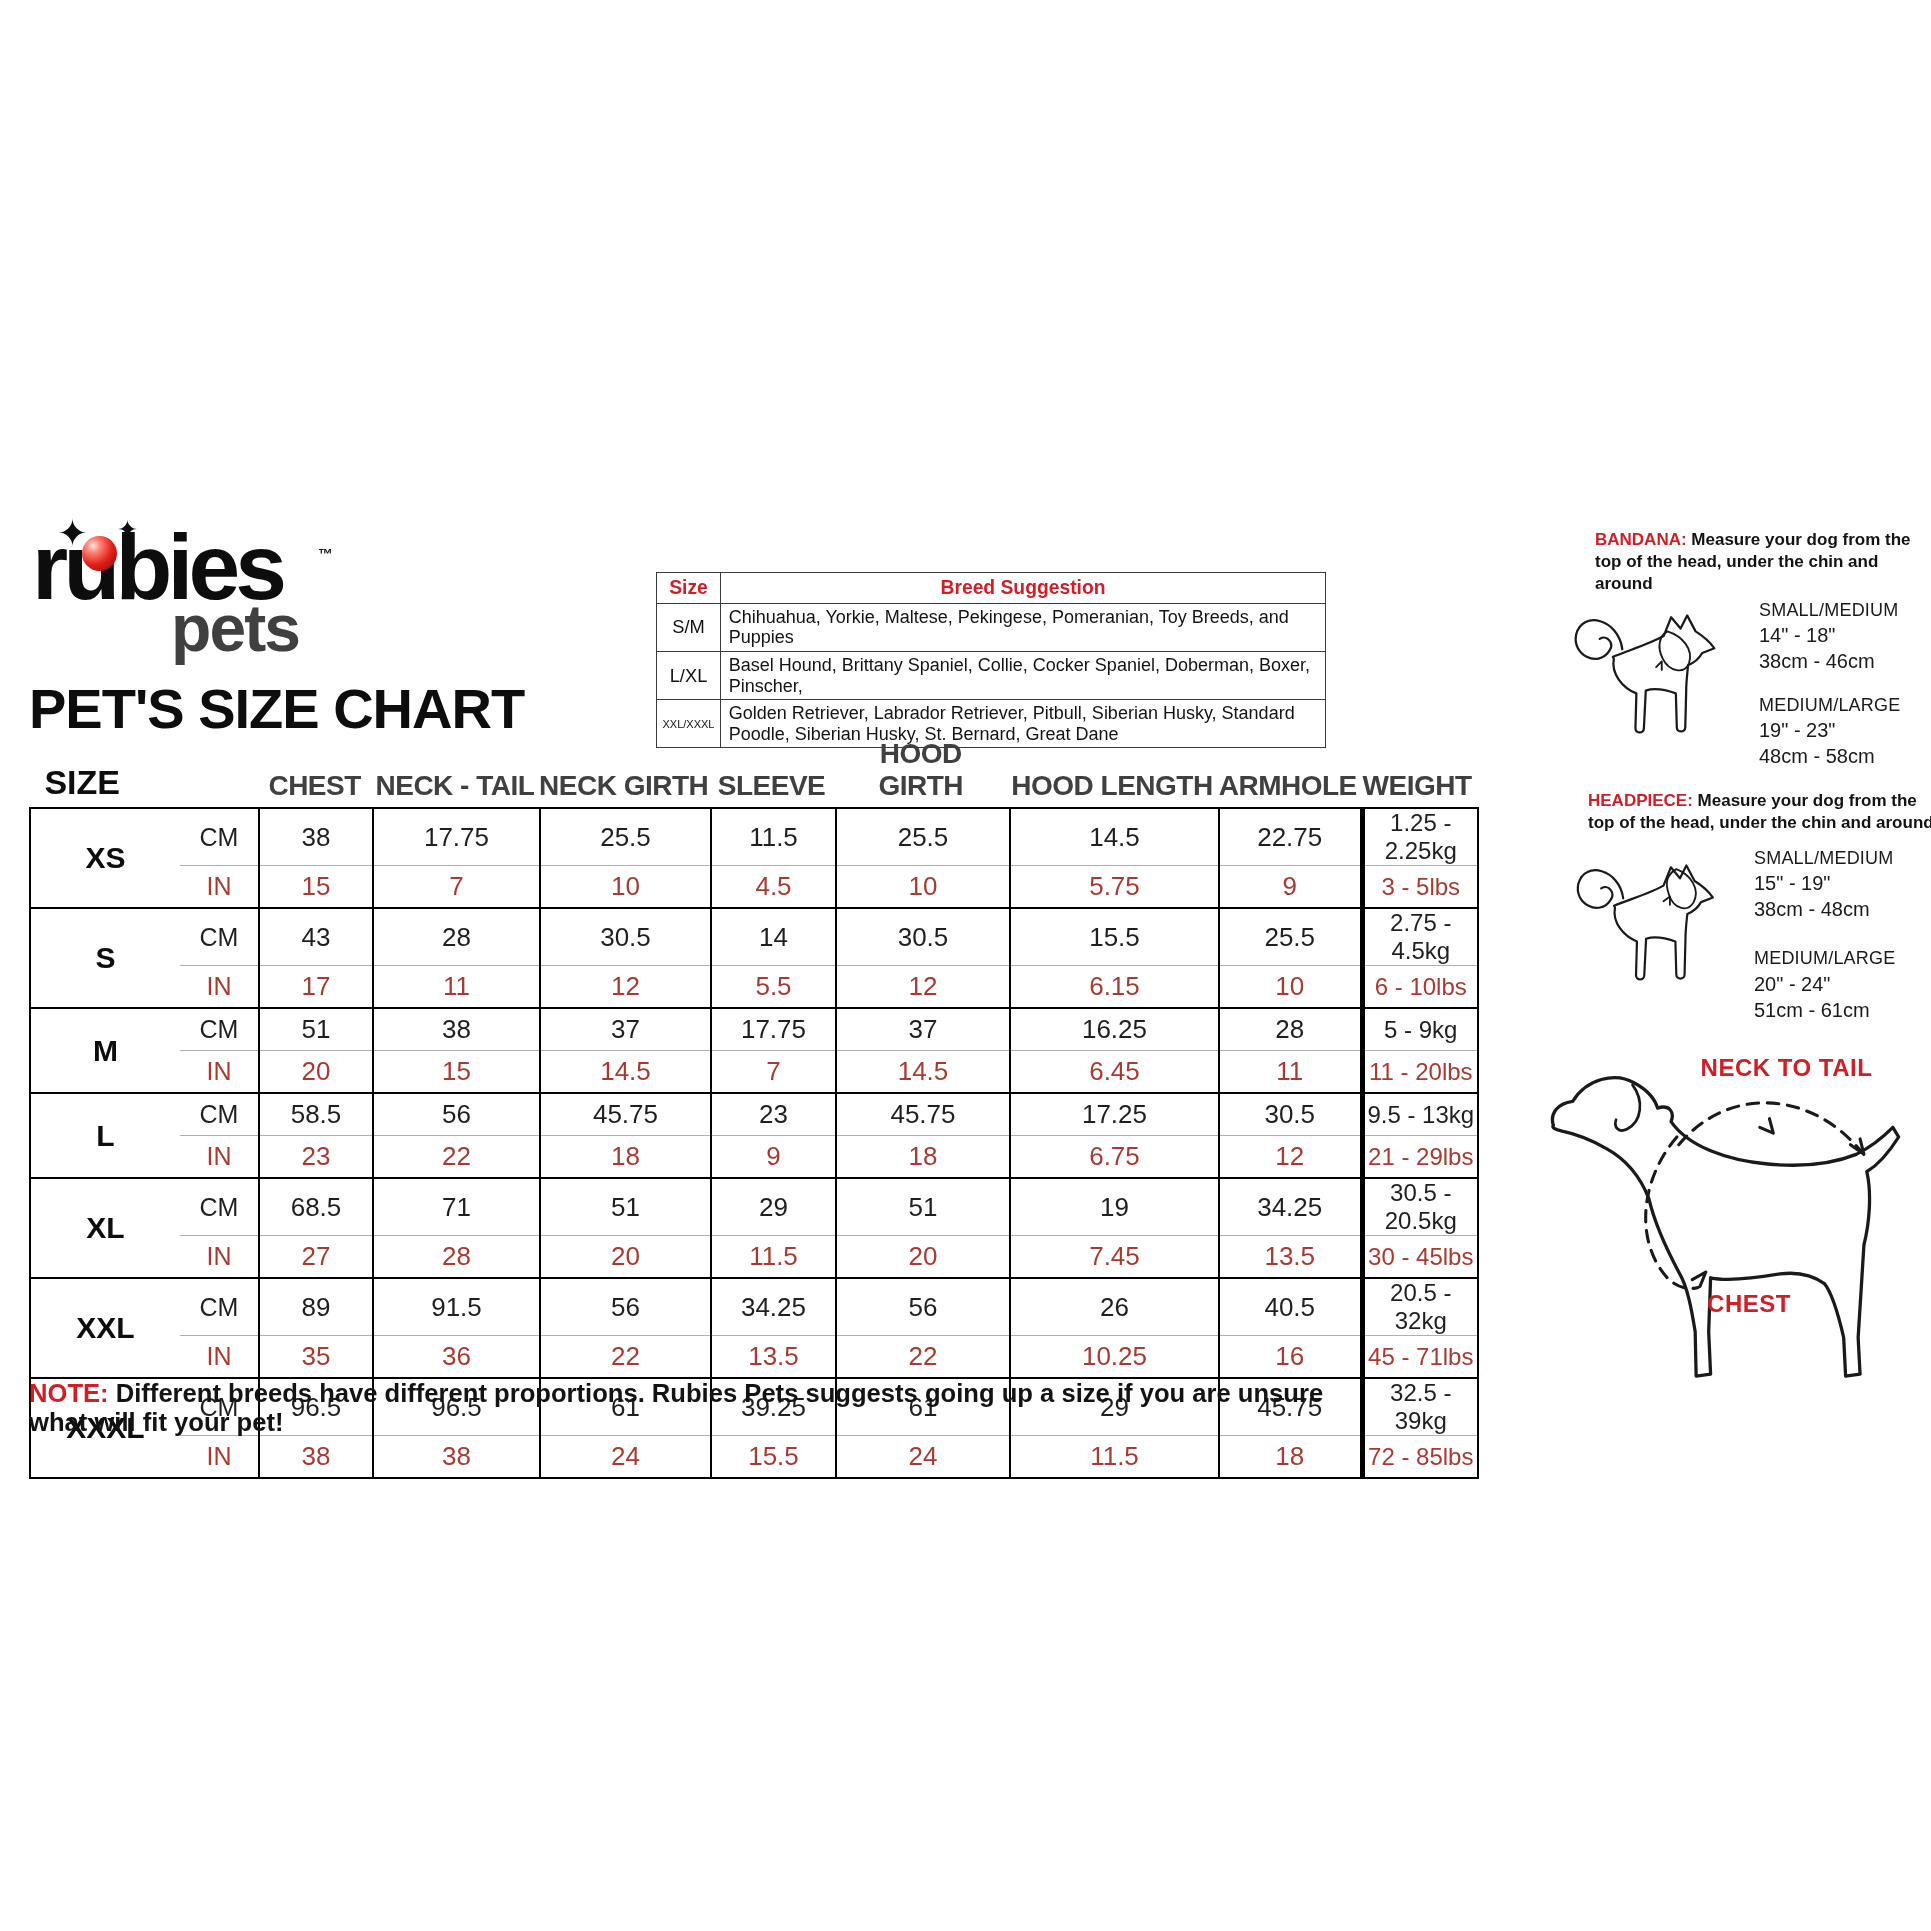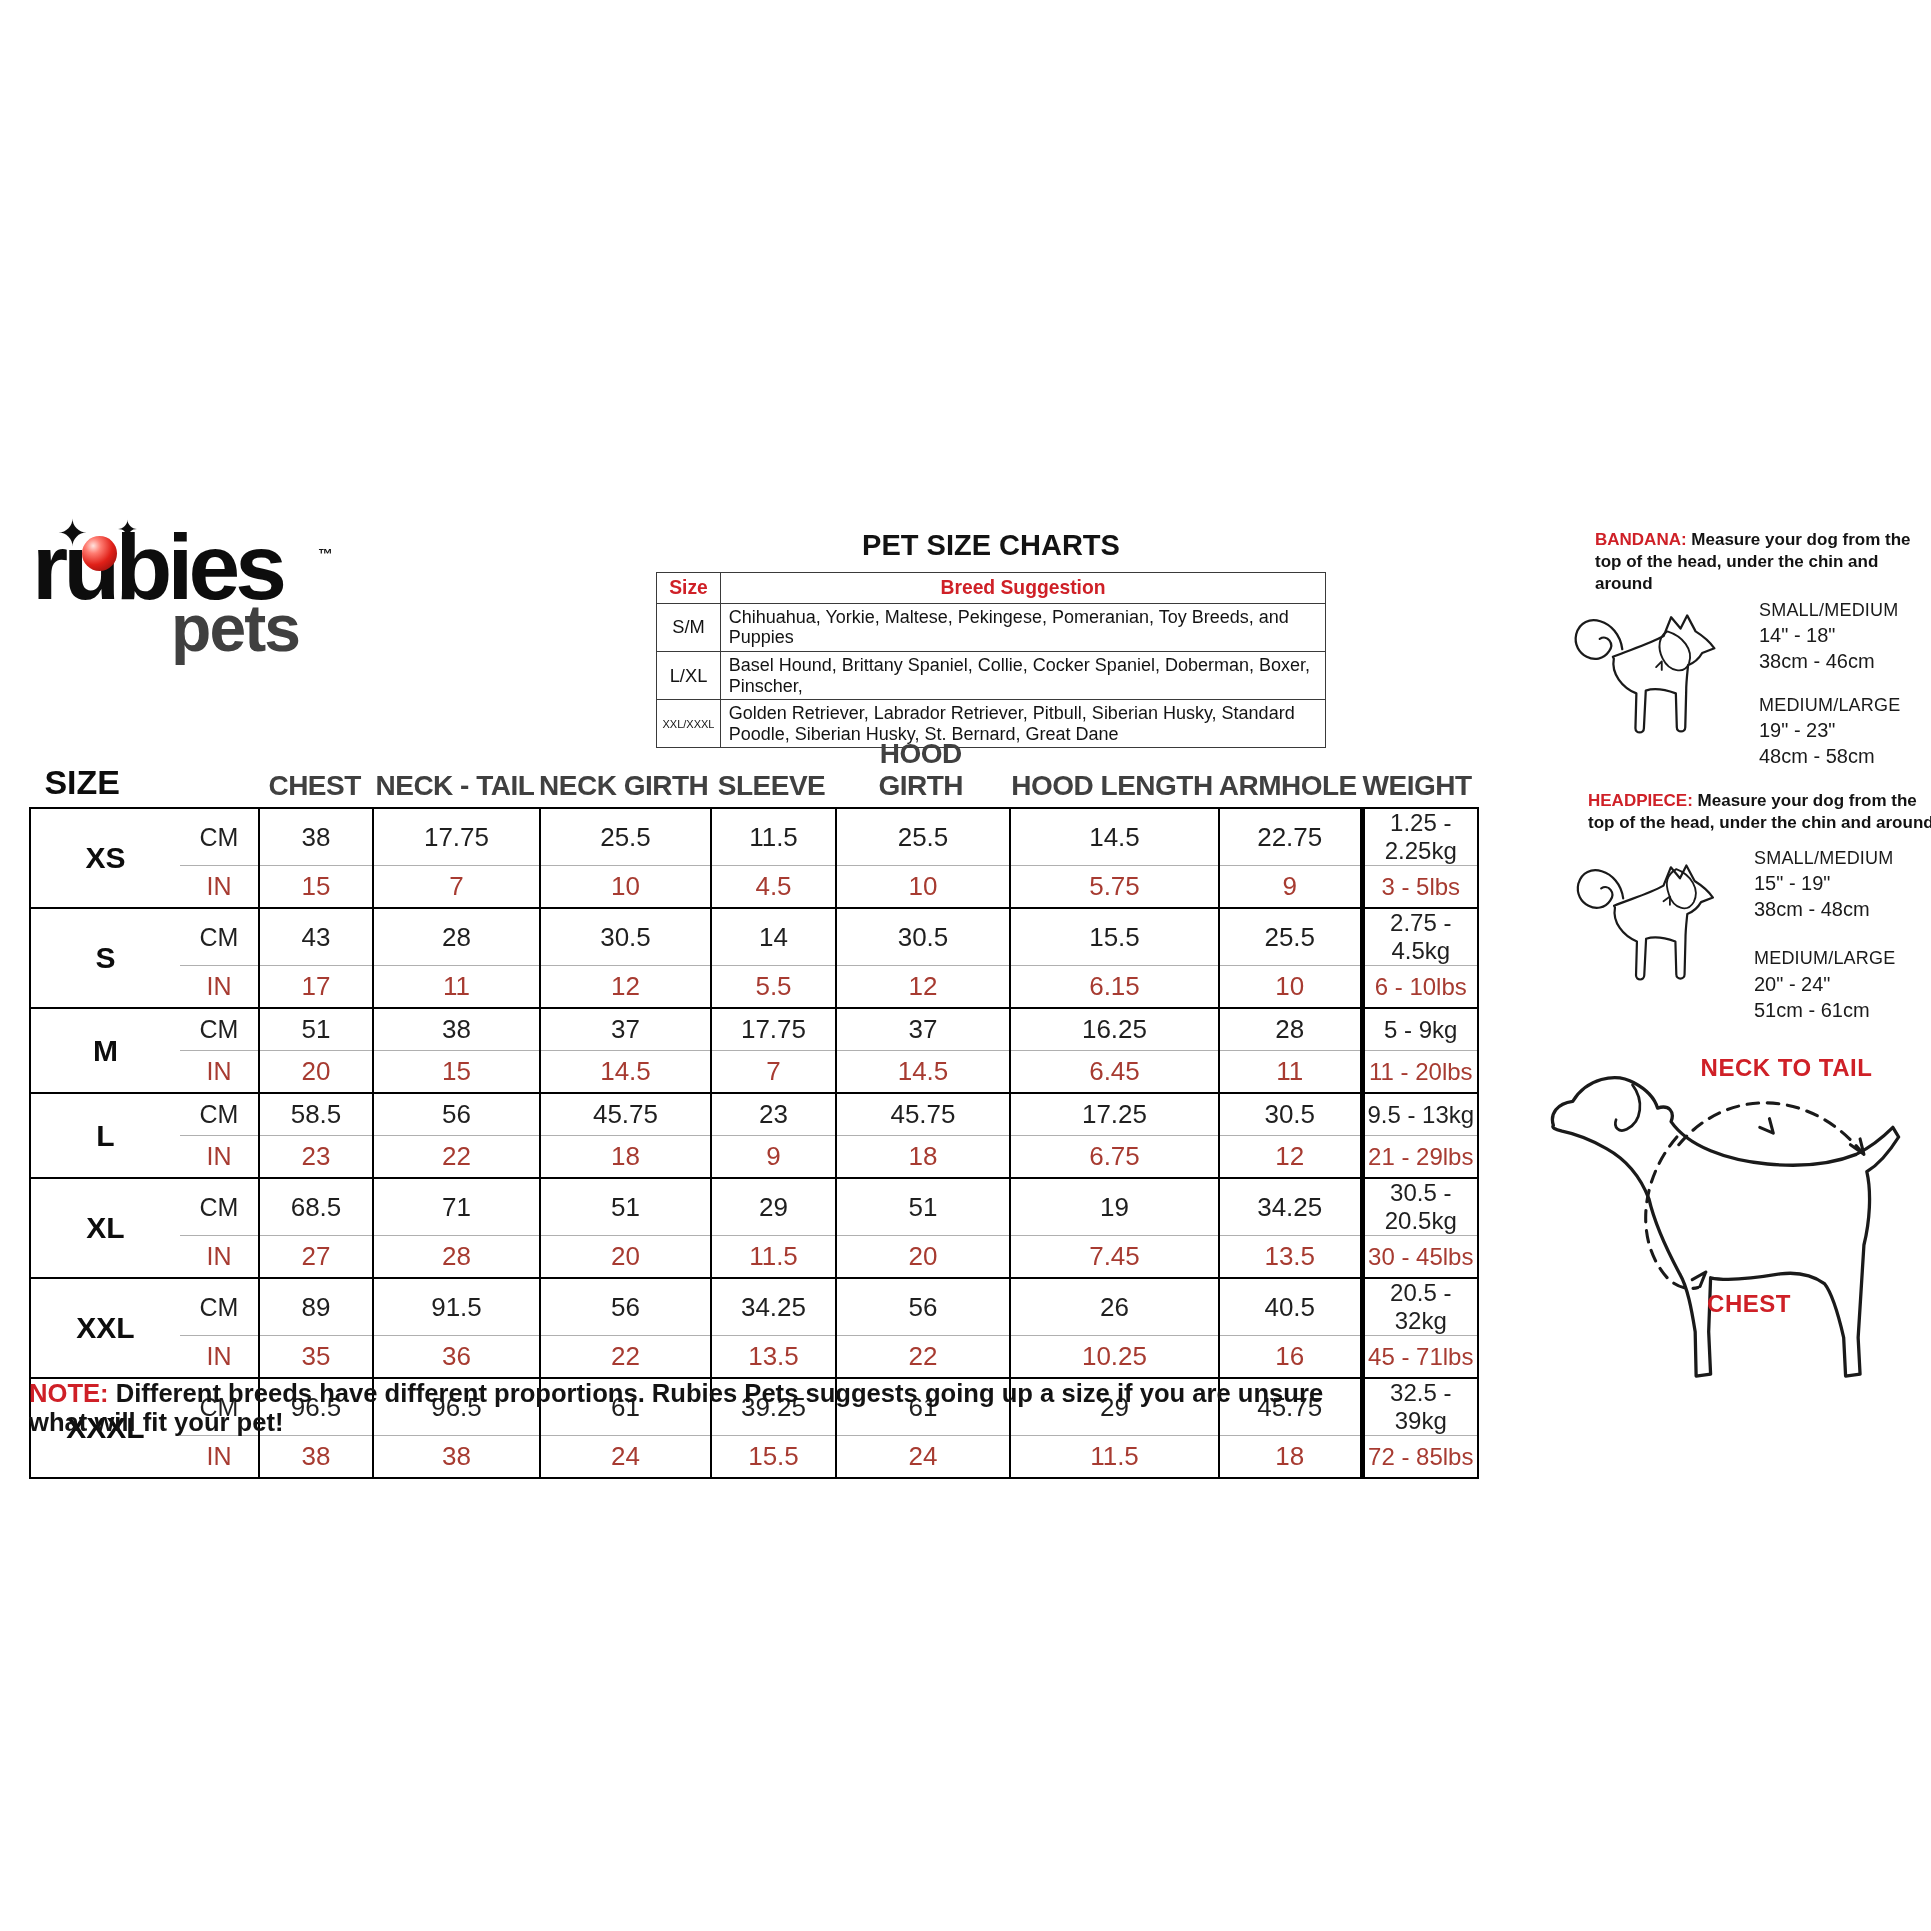--- a/index.html
+++ b/index.html
@@ -76,22 +76,22 @@
 <div id="canvas">
 
   <div id="logo">
     <div id="brand">rubies</div>
     <span id="ruby"></span>
     <span id="sparkle-left" class="sparkle">✦</span>
     <span id="sparkle-right" class="sparkle">✦</span>
     <span id="tm">™</span>
   </div>
   <div id="logo-sub">pets</div>
-
-  <div id="breed-title">PET SIZE CHARTS</div>
+  <div id="page-title">PET'S SIZE CHART</div>
+
   <table id="breed-table">
     <colgroup>
         <col style="width:64px">
         <col>
       </colgroup>
     <thead>
       <tr>
         <th>Size</th>
         <th>Breed Suggestion</th>
       </tr>

